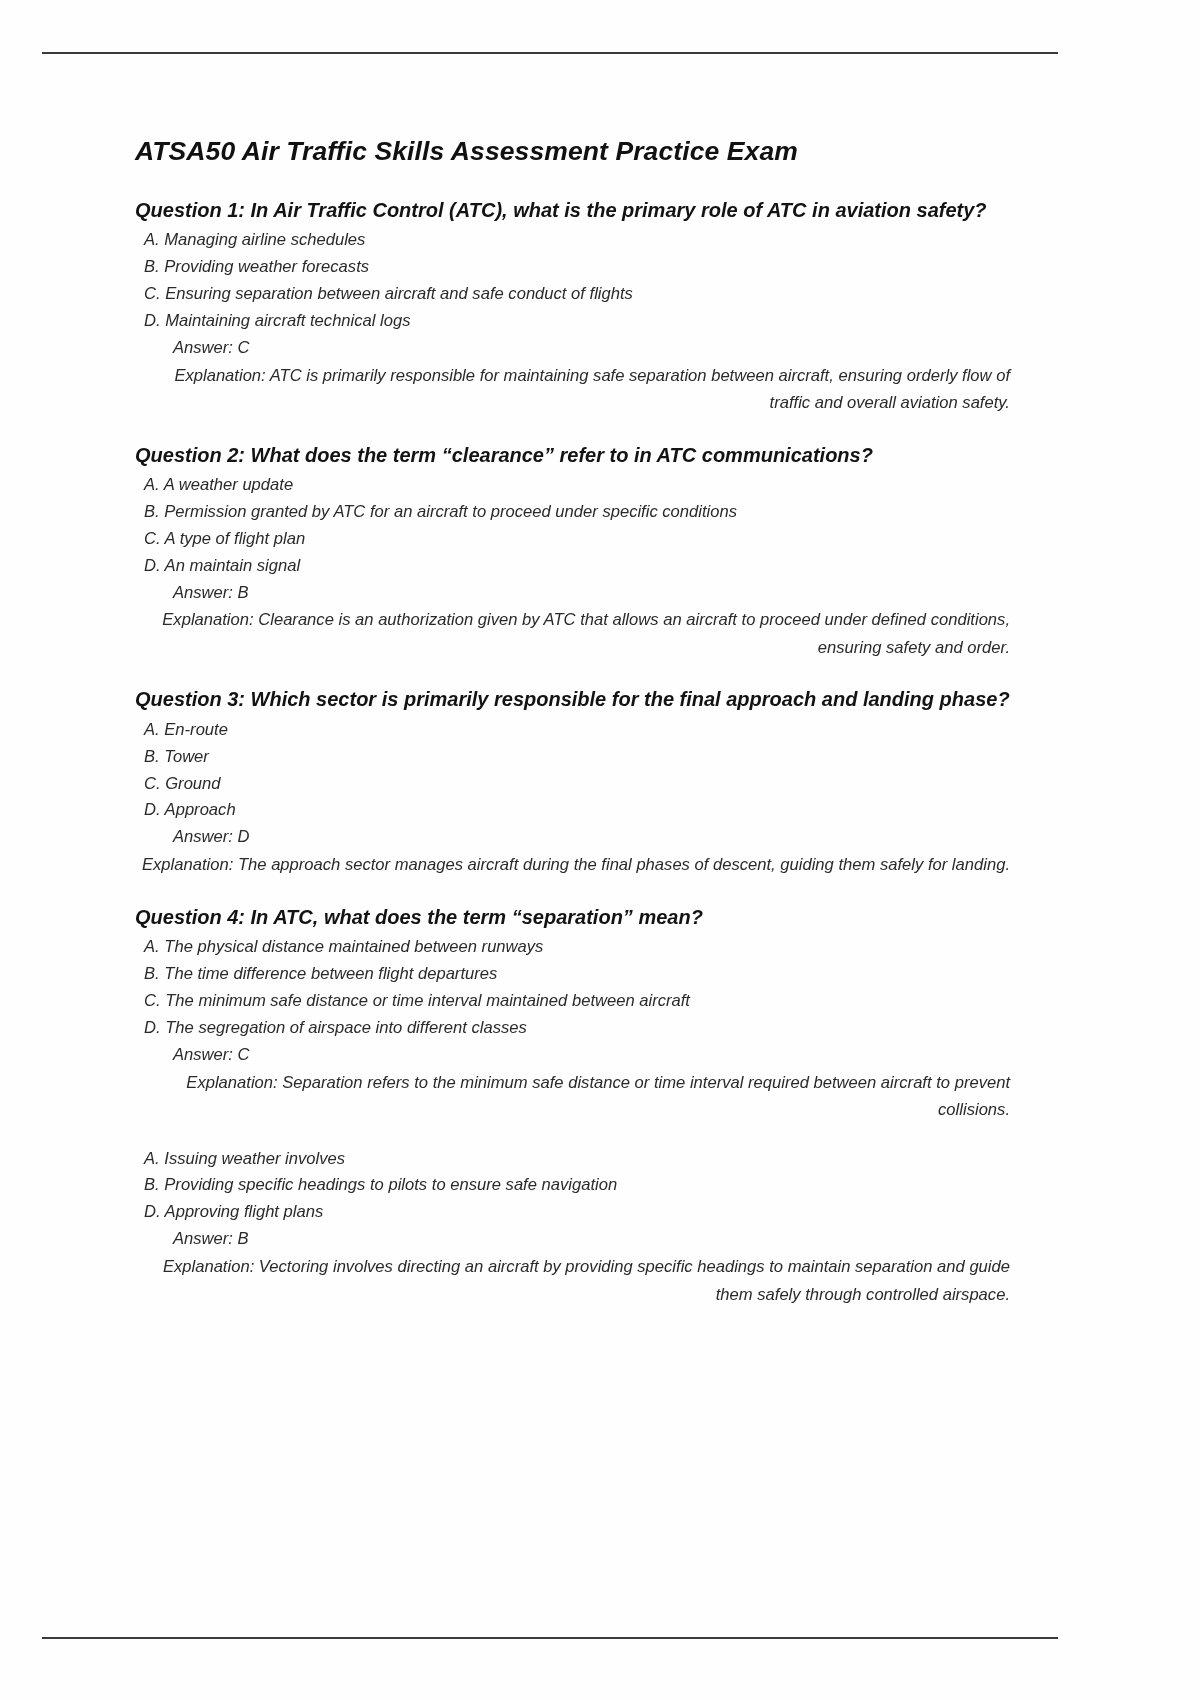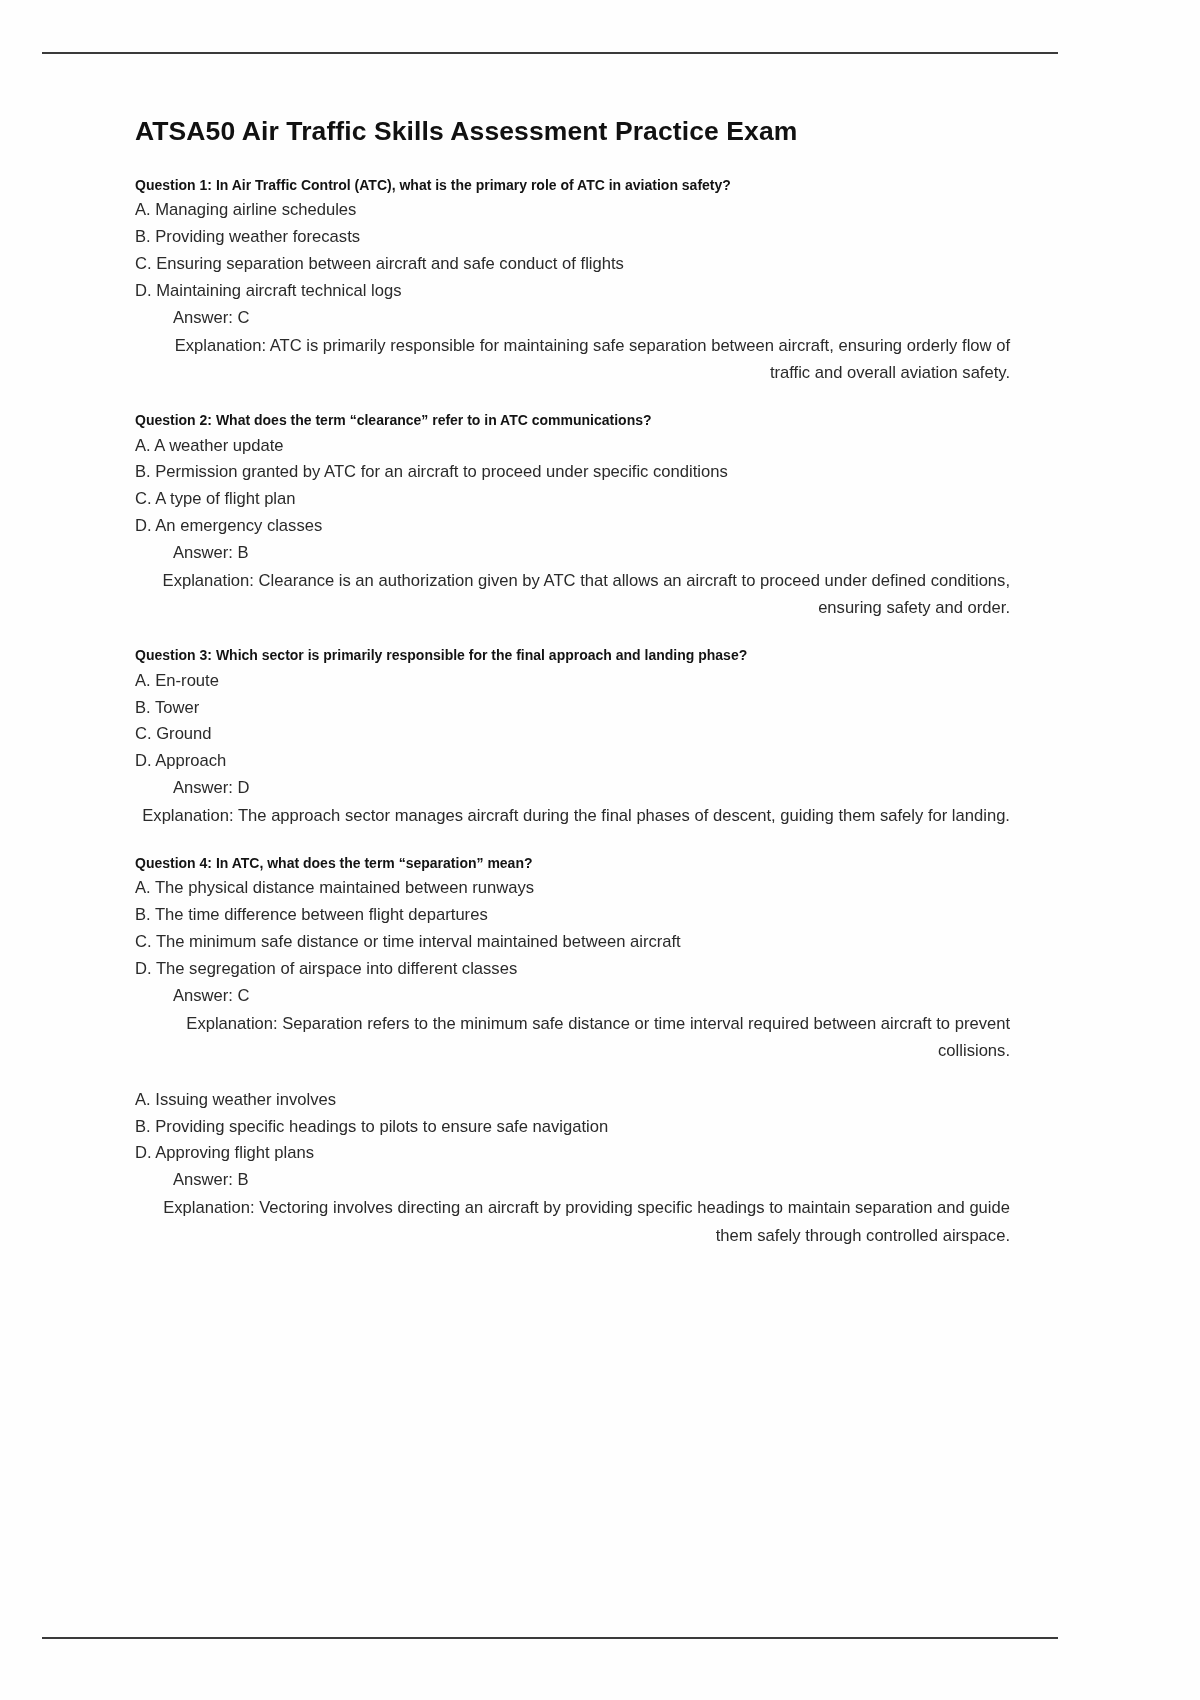--- a/index.html
+++ b/index.html
@@ -28,51 +28,53 @@
     width: 1016px;
     height: 2px;
     background: #3a3a3a;
   }
   .rule.top { top: 52px; }
   .rule.bottom { top: 1637px; }
 
   .content {
     position: absolute;
     left: 135px;
-    top: 116px;
+    top: 136px;
     width: 875px;
+    font-style: italic;
   }
 
   .doc-title {
     font-size: 26.5px;
     font-weight: bold;
     letter-spacing: 0.1px;
     color: #111111;
     margin: 0 0 26px 0;
     line-height: 1.2;
     font-stretch: semi-condensed;
   }
 
   .qblock {
     margin-bottom: 22px;
   }
   .qblock:last-child { margin-bottom: 0; }
 
   .q-prompt {
-    font-size: 14px;
+    font-size: 20px;
     font-weight: bold;
     color: #131313;
     line-height: 1.62;
     margin-bottom: 1px;
   }
   .q-option {
     font-size: 16.6px;
     font-weight: normal;
     color: #2a2a2a;
     line-height: 1.62;
+    margin-left: 9px;
   }
   .q-answer {
     font-size: 16.6px;
     color: #2a2a2a;
     line-height: 1.62;
     margin-left: 38px;
   }
   .q-explanation {
     font-size: 16.6px;
     color: #2a2a2a;
@@ -101,21 +103,21 @@
       <div class="q-option">D. Maintaining aircraft technical logs</div>
       <div class="q-answer">Answer: C</div>
       <div class="q-explanation">Explanation: ATC is primarily responsible for maintaining safe separation between aircraft, ensuring orderly flow of traffic and overall aviation safety.</div>
     </div>
 
     <div class="qblock">
       <div class="q-prompt">Question 2: What does the term “clearance” refer to in ATC communications?</div>
       <div class="q-option">A. A weather update</div>
       <div class="q-option">B. Permission granted by ATC for an aircraft to proceed under specific conditions</div>
       <div class="q-option">C. A type of flight plan</div>
-      <div class="q-option">D. An emergency classes</div>
+      <div class="q-option">D. An maintain signal</div>
       <div class="q-answer">Answer: B</div>
       <div class="q-explanation">Explanation: Clearance is an authorization given by ATC that allows an aircraft to proceed under defined conditions, ensuring safety and order.</div>
     </div>
 
     <div class="qblock">
       <div class="q-prompt">Question 3: Which sector is primarily responsible for the final approach and landing phase?</div>
       <div class="q-option">A. En-route</div>
       <div class="q-option">B. Tower</div>
       <div class="q-option">C. Ground</div>
       <div class="q-option">D. Approach</div>

